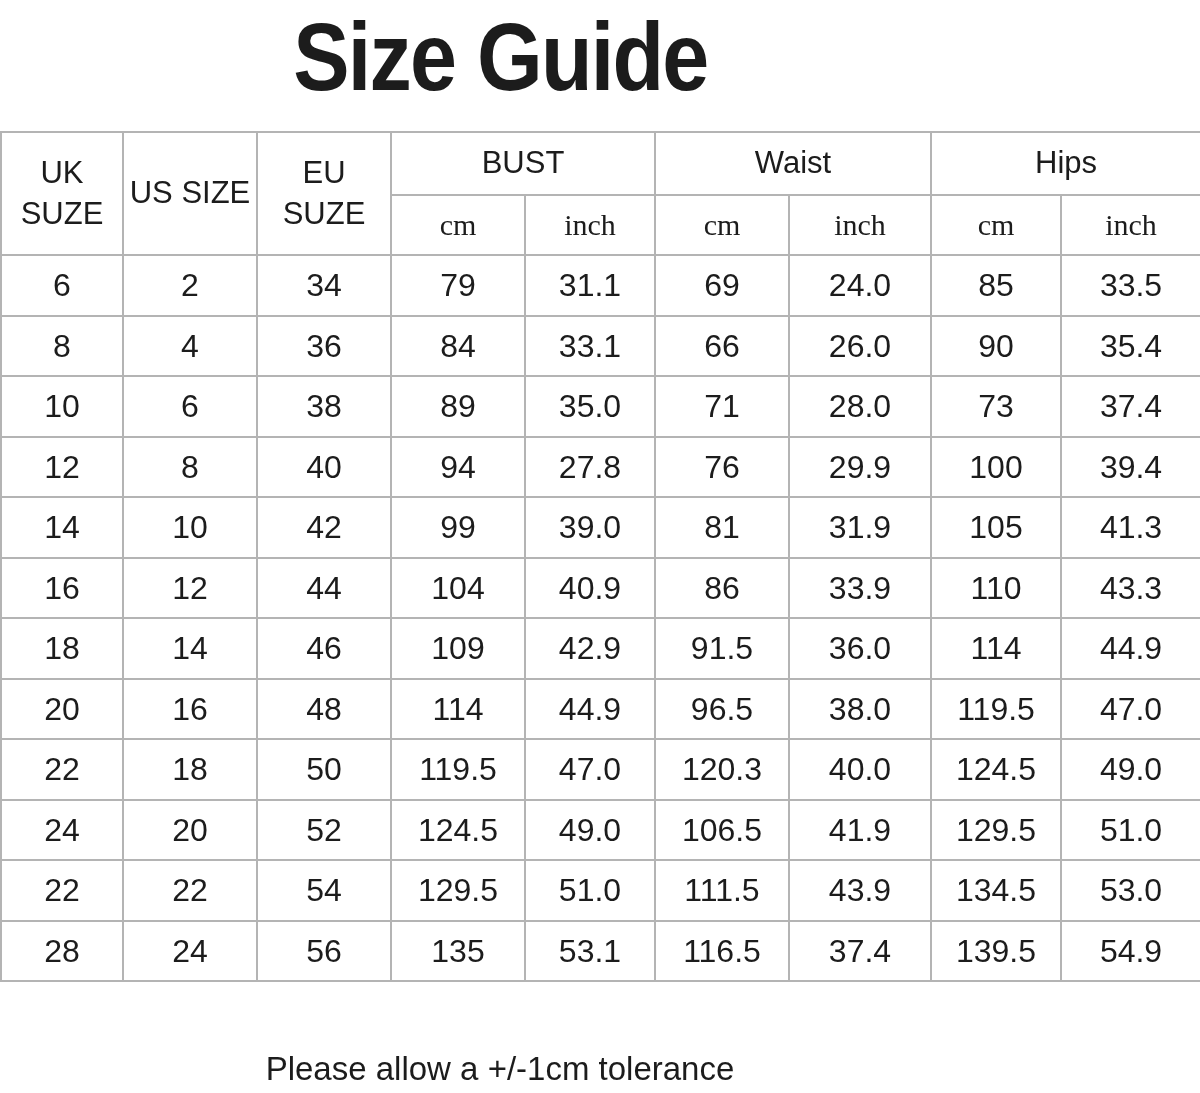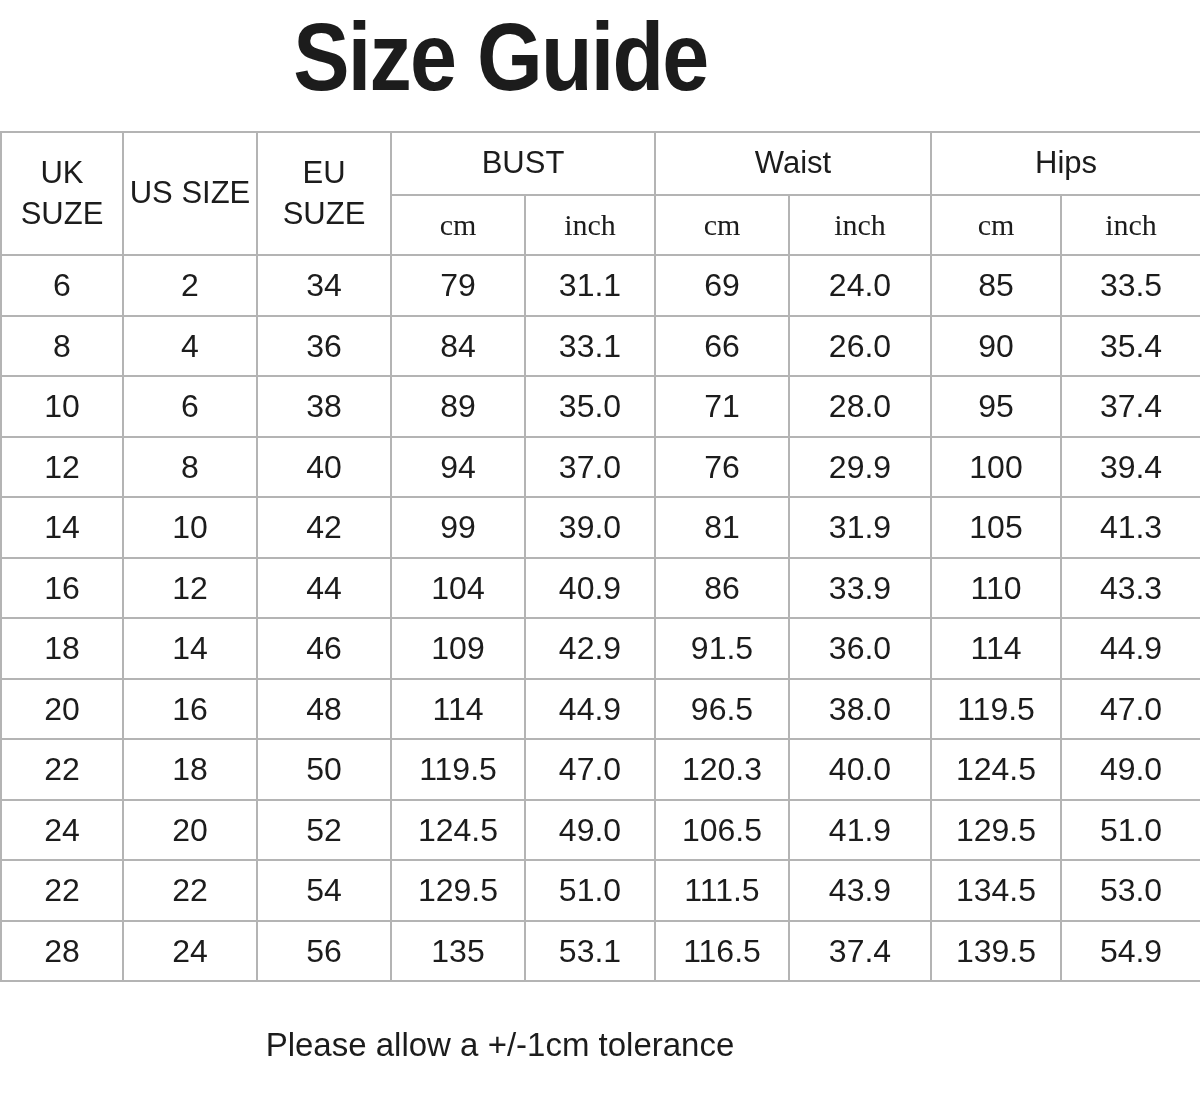--- a/index.html
+++ b/index.html
@@ -47,21 +47,21 @@
     font-size: 31px;
     padding: 0;
     line-height: 1.25;
     overflow: hidden;
   }
   .size-table thead tr.group-row th { height: 61px; }
   .size-table thead tr.unit-row th { height: 58px; font-size: 30px; font-family: Liberation Serif, serif; }
   .size-table thead th.span-col { line-height: 1.3; }
   .size-table tbody td { height: 58.5px; font-size: 32px; }
   .footer-note {
-    margin-top: 44px;
+    margin-top: 68px;
     text-align: center;
     font-size: 33px;
     letter-spacing: 0;
   }
 </style>
 </head>
 <body>
 
 <div class="page">
 
@@ -123,29 +123,29 @@
           <td>35.4</td>
         </tr>
         <tr>
           <td>10</td>
           <td>6</td>
           <td>38</td>
           <td>89</td>
           <td>35.0</td>
           <td>71</td>
           <td>28.0</td>
-          <td>95</td>
+          <td>73</td>
           <td>37.4</td>
         </tr>
         <tr>
           <td>12</td>
           <td>8</td>
           <td>40</td>
           <td>94</td>
-          <td>37.0</td>
+          <td>27.8</td>
           <td>76</td>
           <td>29.9</td>
           <td>100</td>
           <td>39.4</td>
         </tr>
         <tr>
           <td>14</td>
           <td>10</td>
           <td>42</td>
           <td>99</td>

